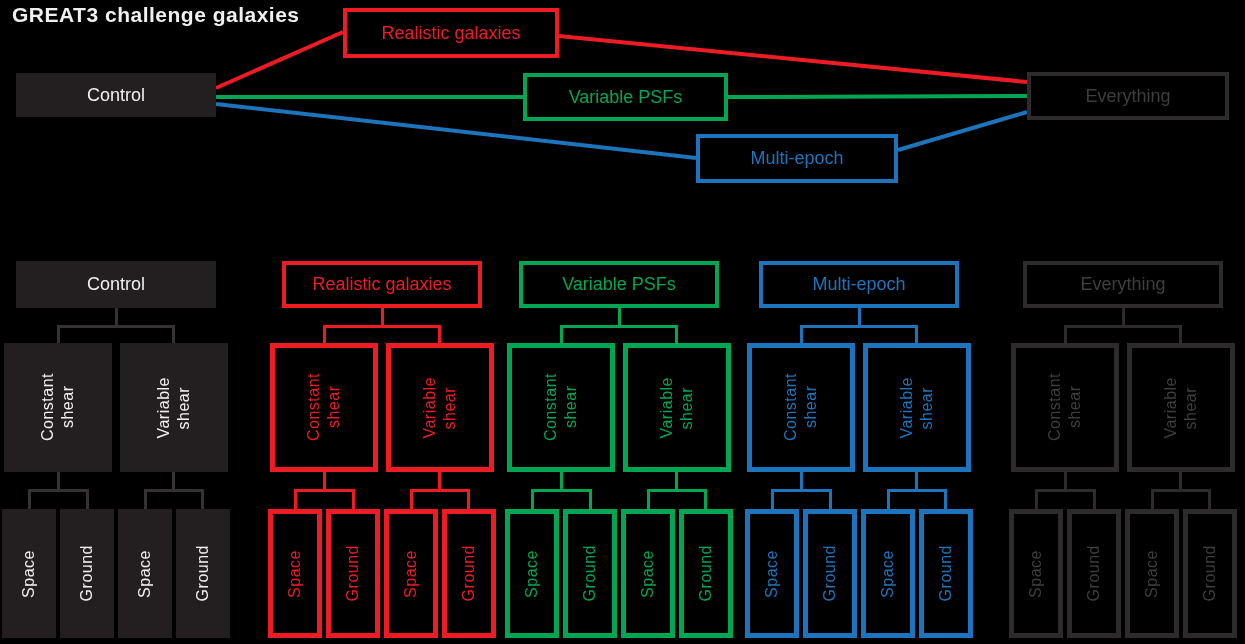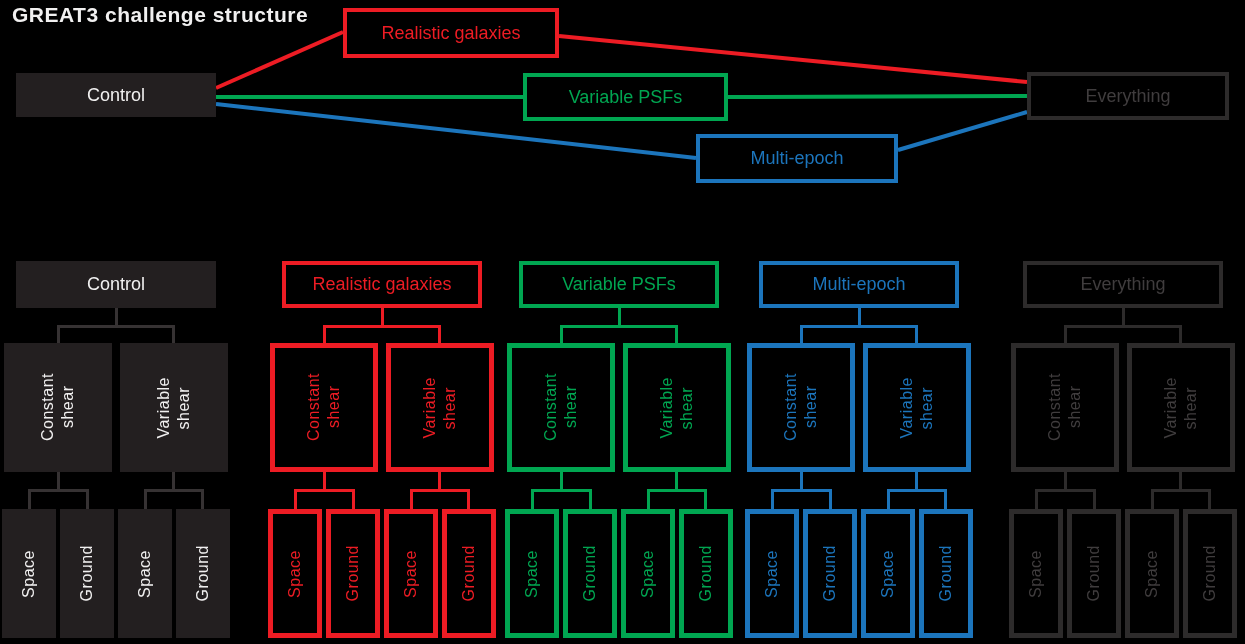--- a/index.html
+++ b/index.html
@@ -65,21 +65,21 @@
   .s-blue .c{background:var(--blue);}
   .s-blue .g-header{border:4px solid var(--blue);color:var(--blue);}
   .s-blue .shear,.s-blue .site{border:5px solid var(--blue);color:var(--blue);}
   .s-dim .c{background:var(--dim);}
   .s-dim .g-header{border:4px solid var(--dim);color:var(--dimText);}
   .s-dim .shear,.s-dim .site{border:5px solid var(--dim);color:var(--dimText);}
 </style>
 </head>
 <body>
 
-<div class="abs page-title">GREAT3 challenge structure</div>
+<div class="abs page-title">GREAT3 challenge galaxies</div>
 
 <svg id="edges" class="abs">
   <line x1="216" y1="88" x2="343" y2="32" style="stroke:var(--red);stroke-width:4"></line>
   <line x1="559" y1="36" x2="1027" y2="82" style="stroke:var(--red);stroke-width:4"></line>
   <line x1="216" y1="97" x2="523" y2="97" style="stroke:var(--green);stroke-width:4"></line>
   <line x1="728" y1="97" x2="1027" y2="96" style="stroke:var(--green);stroke-width:4"></line>
   <line x1="216" y1="104" x2="696" y2="158" style="stroke:var(--blue);stroke-width:4"></line>
   <line x1="898" y1="150" x2="1027" y2="112" style="stroke:var(--blue);stroke-width:4"></line>
 </svg>
 

